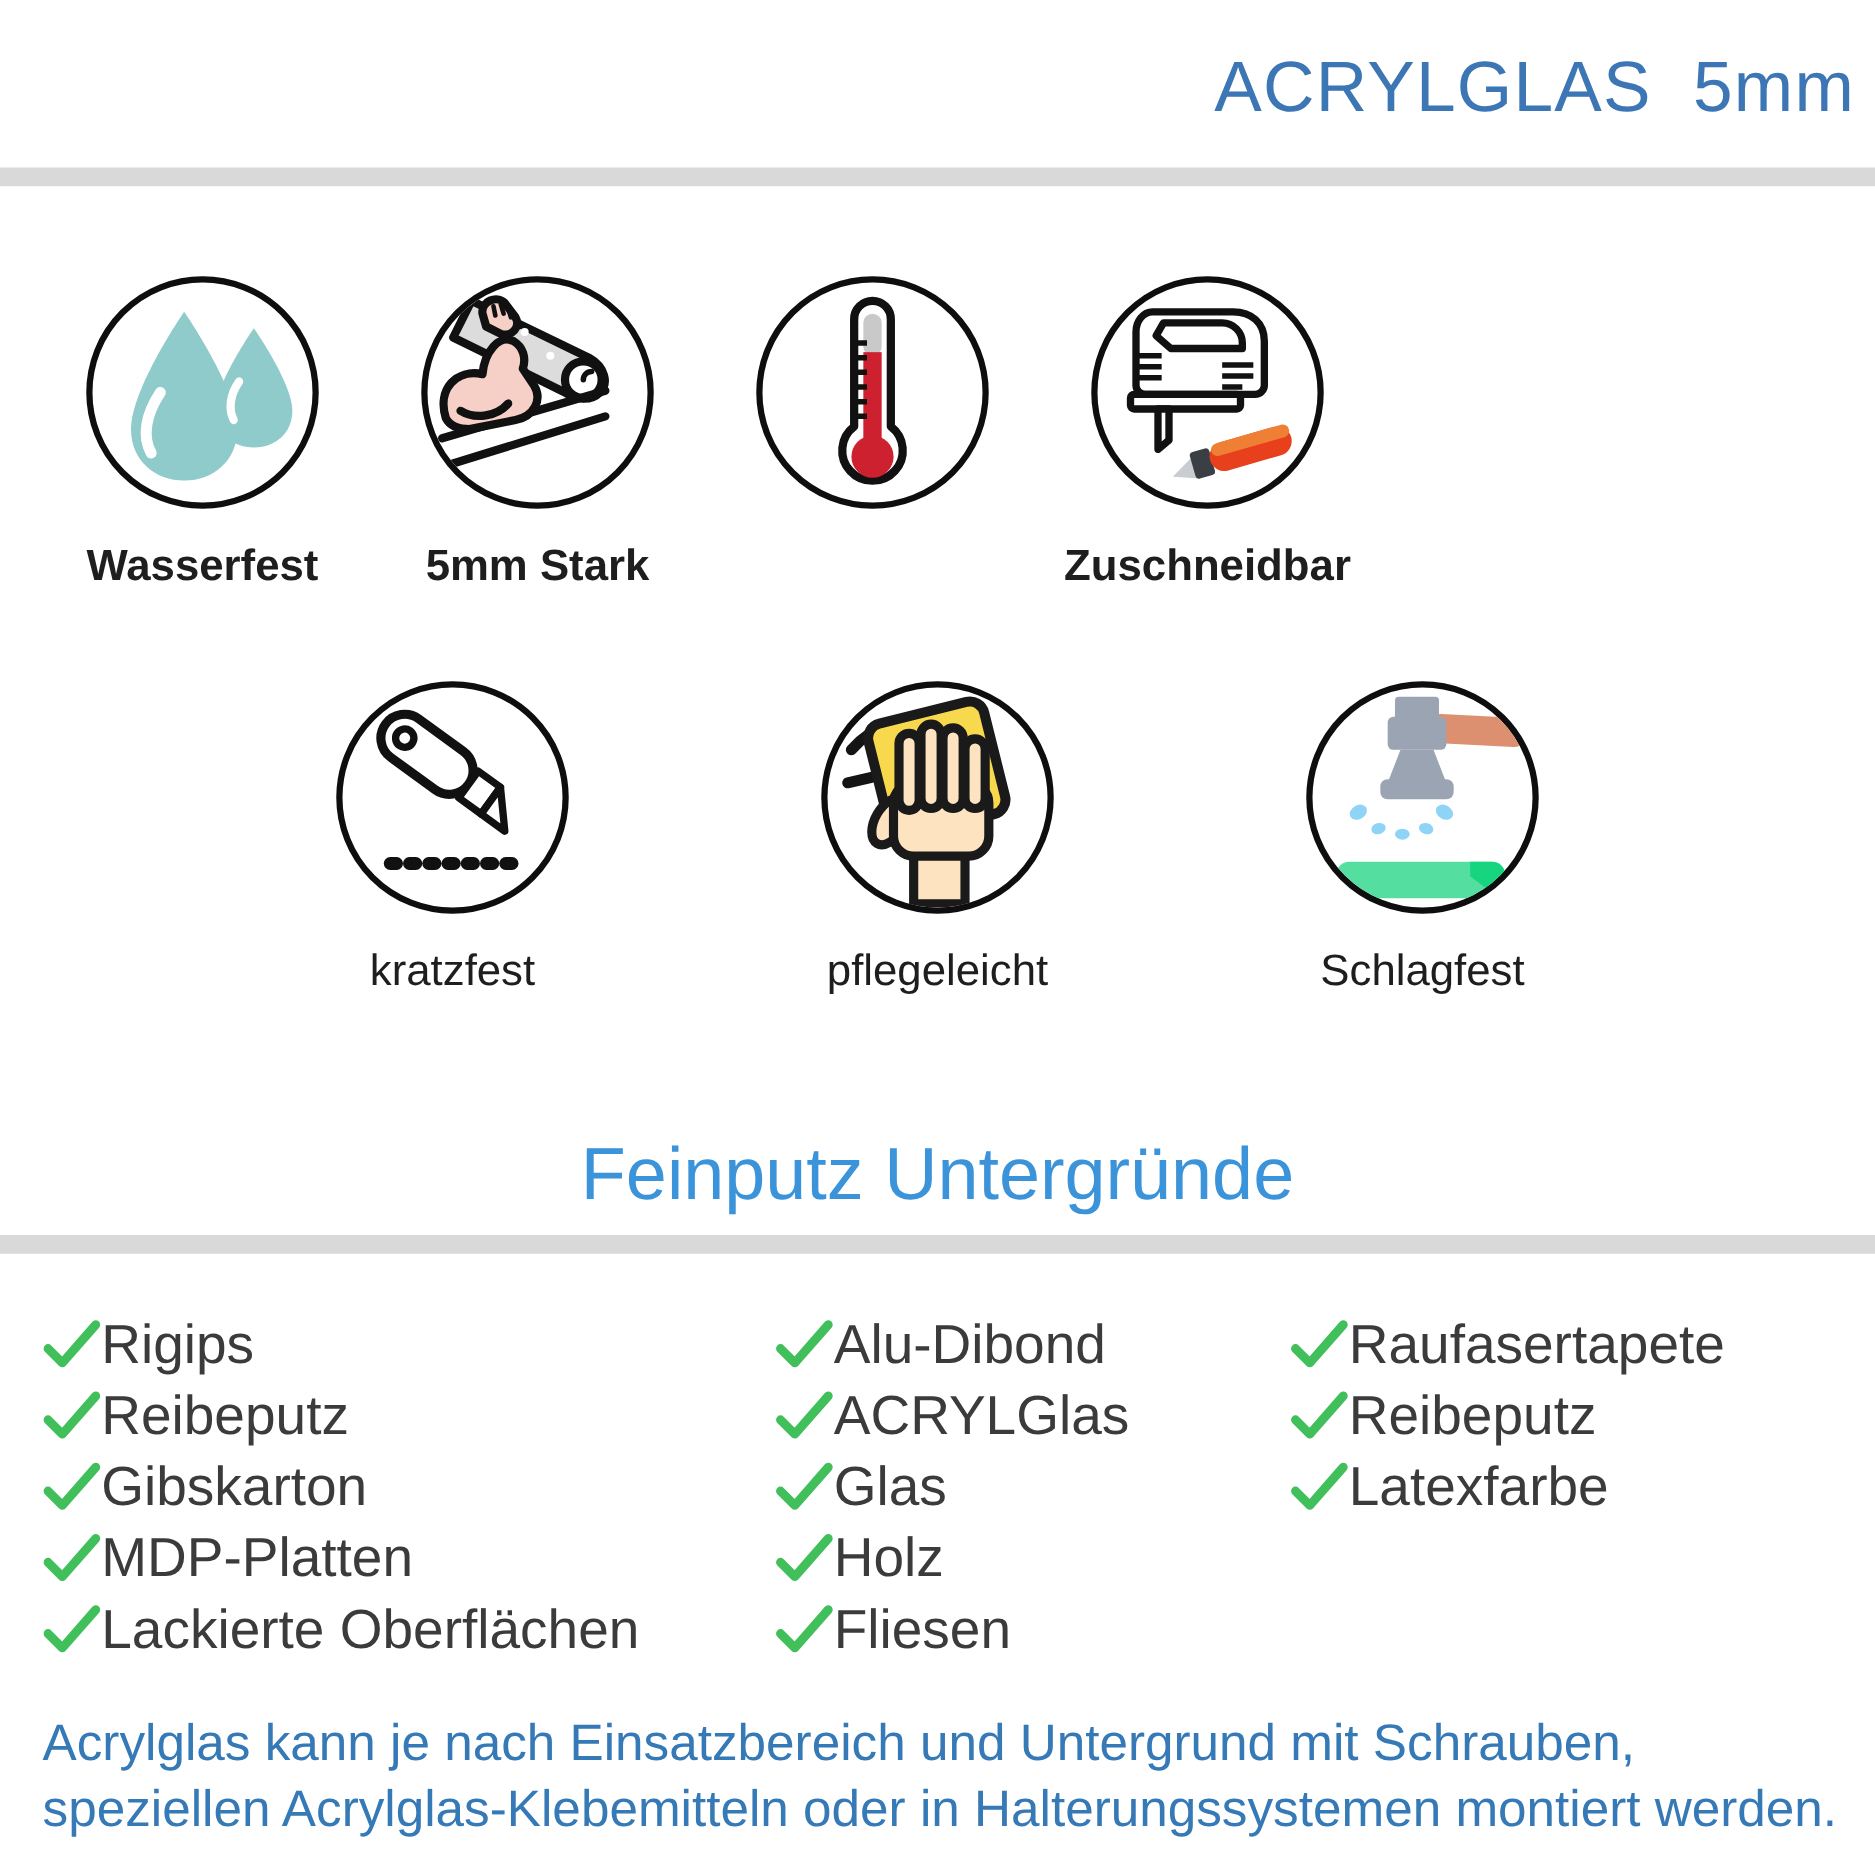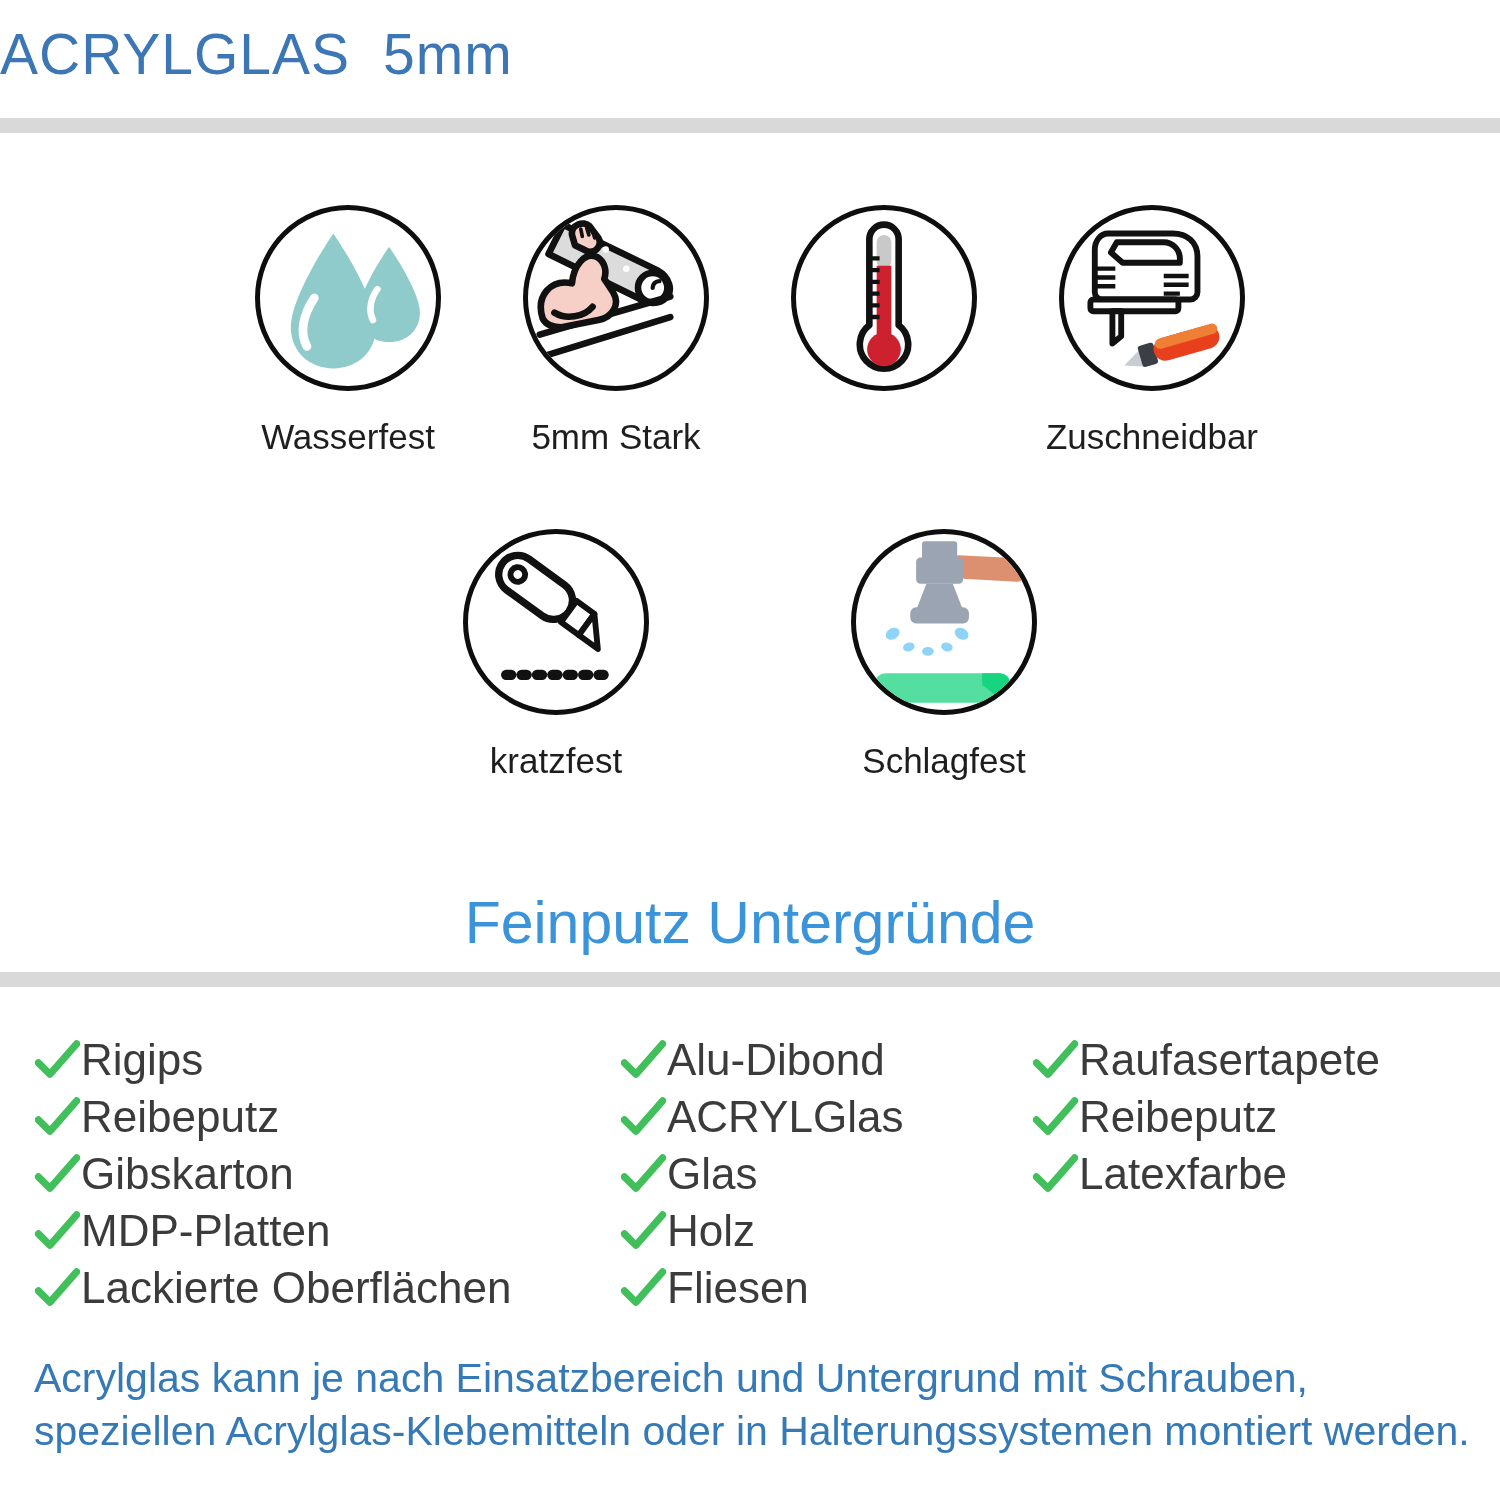--- a/index.html
+++ b/index.html
@@ -2,30 +2,30 @@
 <html><head>
 <meta charset="utf-8">
 <style>
   * { box-sizing: border-box; }
   html, body { margin: 0; padding: 0; }
   body {
     width: 1500px; height: 1500px; background: #ffffff; overflow: hidden;
     font-family: "Liberation Sans", "DejaVu Sans", sans-serif;
   }
   .page-title {
-    margin: 0; padding-top: 22px; text-align: left;
+    margin: 16px; padding-top: 22px; text-align: right;
     font-size: 57px; font-weight: 400; color: #3c76b4;
     letter-spacing: 1px; word-spacing: 16px; line-height: 1.15;
   }
   .divider { height: 15px; background: #d9d9d9; }
   .divider-1 { margin-top: 30px; }
   .divider-2 { margin-top: 17px; }
 
   .features-row { display: flex; padding: 0 28px; }
-  .row-1 { justify-content: center; margin-top: 72px; }
+  .row-1 { justify-content: flex-start; margin-top: 72px; font-weight: bold; }
   .row-2 { justify-content: center; gap: 120px; margin-top: 72px; }
   .feature { display: flex; flex-direction: column; align-items: center; width: 268px; }
   .icon-circle {
     width: 186px; height: 186px; border: 5px solid #0e0e0e; border-radius: 50%;
     background: #fff; overflow: hidden; flex: none;
   }
   .icon-circle svg { width: 100%; height: 100%; display: block; }
   .feature-label { margin-top: 26px; font-size: 35px; color: #1e1e1e; white-space: nowrap; }
 
   .section-title {
@@ -145,20 +145,39 @@
             <circle cx="27" cy="39" r="5" stroke-width="4"></circle>
             <rect x="70" y="30" width="15" height="18" stroke-width="4"></rect>
             <path d="M85 30 L101 48 L85 48 Z" stroke-width="4"></path>
           </g>
           <path d="M26 96 H94" stroke="#111" stroke-width="7" stroke-dasharray="3.5 7" stroke-linecap="round"></path>
         </svg>
       </div>
       <div class="feature-label">kratzfest</div>
     </div>
 
+    <div class="feature">
+      <div class="icon-circle">
+        <svg viewBox="0 0 120 120">
+          <path d="M13 34 C19 27 27 22 35 19" stroke="#141414" stroke-width="6" fill="none" stroke-linecap="round"></path>
+          <path d="M11 52 l13 -3" stroke="#141414" stroke-width="6" stroke-linecap="round"></path>
+          <rect x="27" y="13" width="65" height="63" rx="8" fill="#f8d94e" stroke="#1a1a1a" stroke-width="5.5" transform="rotate(-14 59 44)"></rect>
+          <g fill="#fde3c0" stroke="#1a1a1a" stroke-width="5" stroke-linejoin="round">
+            <rect x="47" y="88" width="28" height="30"></rect>
+            <ellipse cx="34" cy="73" rx="8" ry="14" transform="rotate(30 34 73)"></ellipse>
+            <rect x="36" y="52" width="52" height="40" rx="11"></rect>
+            <rect x="39" y="25" width="11" height="42" rx="5.5"></rect>
+            <rect x="51" y="20" width="11" height="46" rx="5.5"></rect>
+            <rect x="63" y="22" width="11" height="44" rx="5.5"></rect>
+            <rect x="75" y="28" width="11" height="38" rx="5.5"></rect>
+          </g>
+        </svg>
+      </div>
+      <div class="feature-label">pflegeleicht</div>
+    </div>
 
     <div class="feature">
       <div class="icon-circle">
         <svg viewBox="0 0 120 120">
           <rect x="62" y="14" width="56" height="16" rx="8" fill="#dd9070" transform="rotate(3 62 22)"></rect>
           <g fill="#9aa4b2">
             <rect x="45" y="5" width="24" height="13" rx="2"></rect>
             <rect x="41" y="16" width="32" height="18" rx="3"></rect>
             <path d="M48 34 L66 34 L73 52 L41 52 Z"></path>
             <rect x="37" y="50" width="40" height="11" rx="4"></rect>

